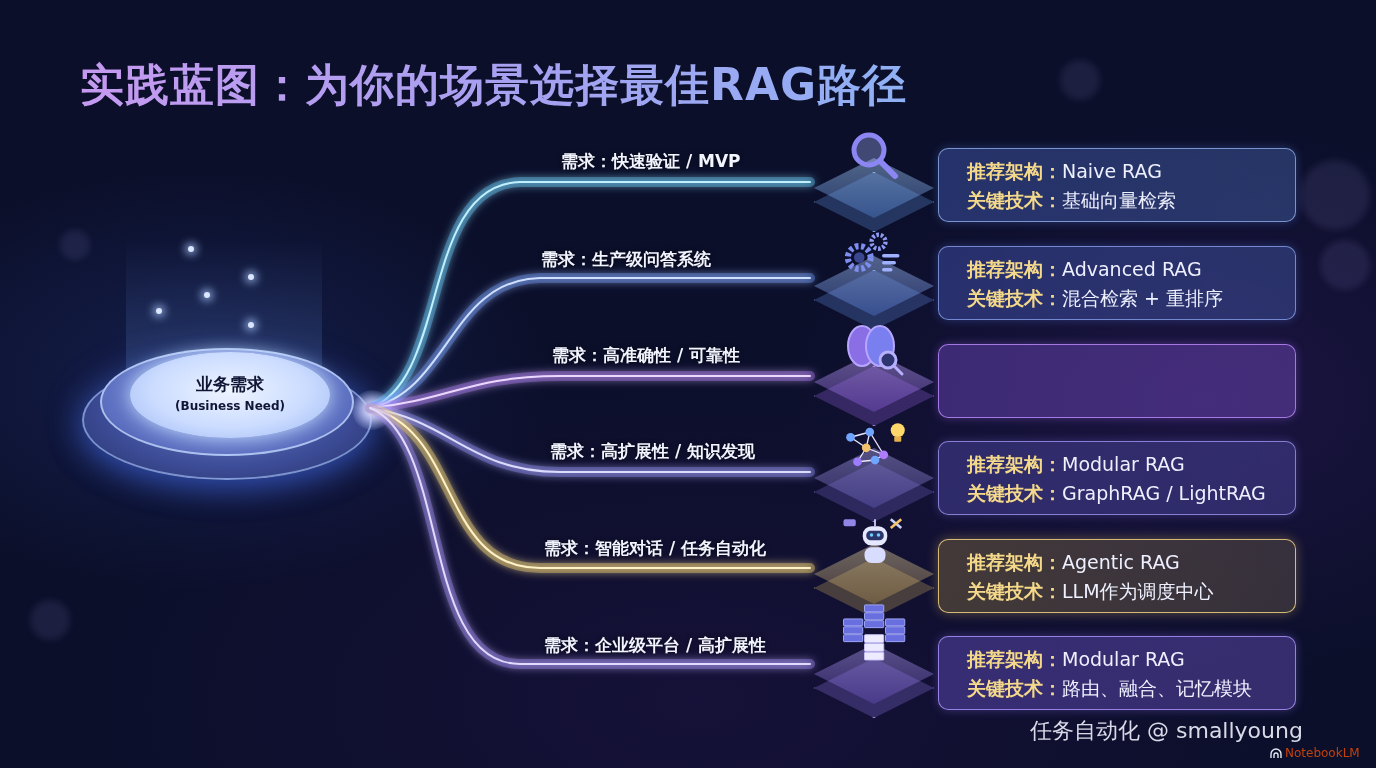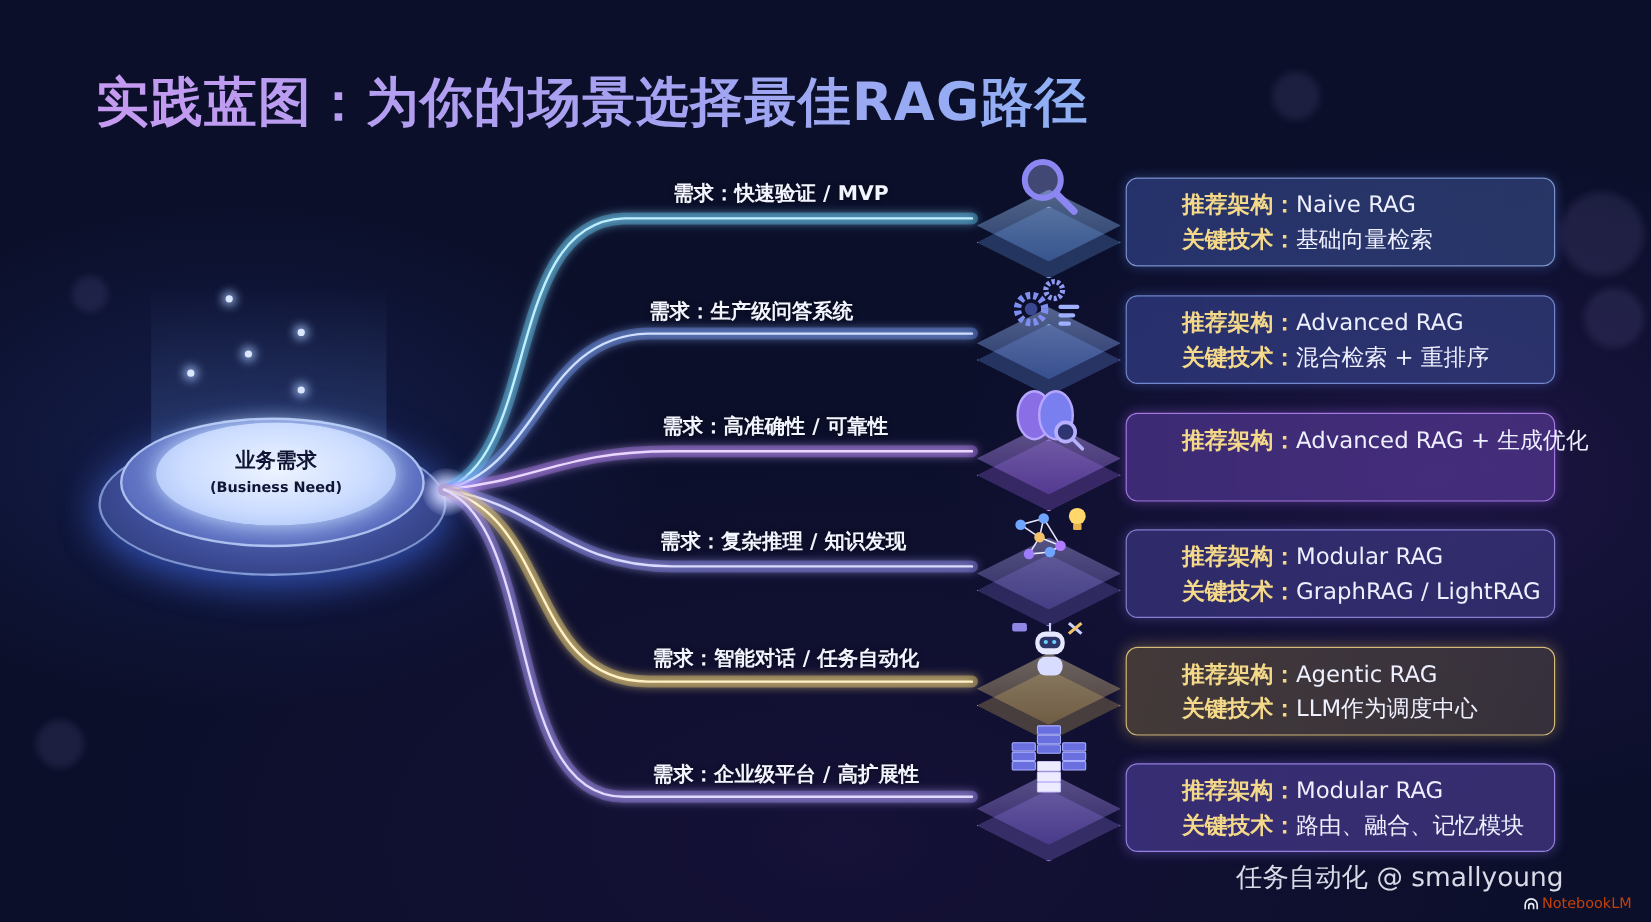--- a/index.html
+++ b/index.html
@@ -63,21 +63,21 @@
 
   .platform { position: absolute; left: 800px; width: 150px; height: 110px; }
   .slab-diamond {
     position: absolute; left: 14px; width: 120px; height: 60px;
     clip-path: polygon(50% 0, 100% 50%, 50% 100%, 0 50%);
   }
   .icon-wrap { position: absolute; left: 40px; top: 0; width: 70px; height: 56px; display: flex; align-items: center; justify-content: center; }
 
   .card {
     position: absolute; left: 938px; width: 358px; height: 74px;
-    border-radius: 10px; padding: 8px 0 0 46px;
+    border-radius: 10px; padding: 8px 0 0 28px;
   }
   .card .row { font-size: 19px; line-height: 29px; white-space: nowrap; }
   .card .k { color: #f5d98a; font-weight: bold; }
   .card .v { color: #eef0ff; }
 
   .watermark {
     position: absolute; left: 1030px; top: 716px; font-size: 22px; color: #d8dae8; white-space: nowrap;
   }
   .nlm {
     position: absolute; left: 1270px; top: 746px; font-size: 12px; color: #c2410c; white-space: nowrap;
@@ -145,21 +145,21 @@
     <g>
       <path d="M370 408 C 450 440, 420 664, 520 664 L 810 664" stroke="#a48cff" stroke-width="10" opacity="0.35"></path>
       <path d="M370 408 C 450 440, 420 664, 520 664 L 810 664" stroke="#e2daff" stroke-width="2"></path>
     </g>
   </g>
 </svg>
 
 <div class="need-label" style="left:561px;top:150px;">需求：快速验证 / MVP</div>
 <div class="need-label" style="left:541px;top:248px;">需求：生产级问答系统</div>
 <div class="need-label" style="left:552px;top:344px;">需求：高准确性 / 可靠性</div>
-<div class="need-label" style="left:550px;top:440px;">需求：复杂推理 / 知识发现</div>
+<div class="need-label" style="left:550px;top:440px;">需求：高扩展性 / 知识发现</div>
 <div class="need-label" style="left:544px;top:537px;">需求：智能对话 / 任务自动化</div>
 <div class="need-label" style="left:544px;top:634px;">需求：企业级平台 / 高扩展性</div>
 
 <div class="platform" style="top:128px;">
   <div class="slab-diamond" style="top:44px;background:rgba(110,170,255,0.25);border:1px solid #8fc4ff;"></div>
   <div class="slab-diamond" style="top:30px;background:linear-gradient(180deg,rgba(170,210,255,0.45),rgba(90,140,230,0.35));"></div>
   <div class="icon-wrap">
     <svg width="60" height="56" viewBox="0 0 60 56">
       <circle cx="24" cy="22" r="15" fill="rgba(170,180,255,0.35)" stroke="#8b86f2" stroke-width="5"></circle>
       <line x1="35" y1="33" x2="50" y2="48" stroke="#8b86f2" stroke-width="6" stroke-linecap="round"></line>
@@ -267,21 +267,20 @@
 
 <div class="card" style="top:148px;background:linear-gradient(90deg,rgba(60,80,160,0.55),rgba(70,100,170,0.45));border:1.5px solid rgba(150,180,240,0.75);box-shadow:0 0 10px rgba(100,150,255,0.3);">
   <div class="row"><span class="k">推荐架构：</span><span class="v">Naive RAG</span></div>
   <div class="row"><span class="k">关键技术：</span><span class="v">基础向量检索</span></div>
 </div>
 <div class="card" style="top:246px;background:linear-gradient(90deg,rgba(60,75,160,0.55),rgba(70,90,170,0.45));border:1.5px solid rgba(140,165,240,0.75);box-shadow:0 0 10px rgba(100,140,255,0.3);">
   <div class="row"><span class="k">推荐架构：</span><span class="v">Advanced RAG</span></div>
   <div class="row"><span class="k">关键技术：</span><span class="v">混合检索 + 重排序</span></div>
 </div>
 <div class="card" style="top:344px;background:linear-gradient(90deg,rgba(90,60,160,0.6),rgba(110,70,180,0.5));border:1.5px solid rgba(190,140,255,0.8);box-shadow:0 0 10px rgba(170,110,255,0.35);">
-  <div class="row"><span class="k">推荐架构：</span><span class="v">Advanced RAG + 生成优化</span></div>
 </div>
 <div class="card" style="top:441px;background:linear-gradient(90deg,rgba(70,65,150,0.55),rgba(80,75,165,0.45));border:1.5px solid rgba(165,155,245,0.75);box-shadow:0 0 10px rgba(140,130,255,0.3);">
   <div class="row"><span class="k">推荐架构：</span><span class="v">Modular RAG</span></div>
   <div class="row"><span class="k">关键技术：</span><span class="v">GraphRAG / LightRAG</span></div>
 </div>
 <div class="card" style="top:539px;background:linear-gradient(90deg,rgba(100,85,60,0.6),rgba(90,80,70,0.5));border:1.5px solid rgba(240,210,130,0.85);box-shadow:0 0 12px rgba(240,200,100,0.35);">
   <div class="row"><span class="k">推荐架构：</span><span class="v">Agentic RAG</span></div>
   <div class="row"><span class="k">关键技术：</span><span class="v">LLM作为调度中心</span></div>
 </div>
 <div class="card" style="top:636px;background:linear-gradient(90deg,rgba(80,65,160,0.6),rgba(95,75,175,0.5));border:1.5px solid rgba(175,150,255,0.8);box-shadow:0 0 10px rgba(150,120,255,0.35);">

